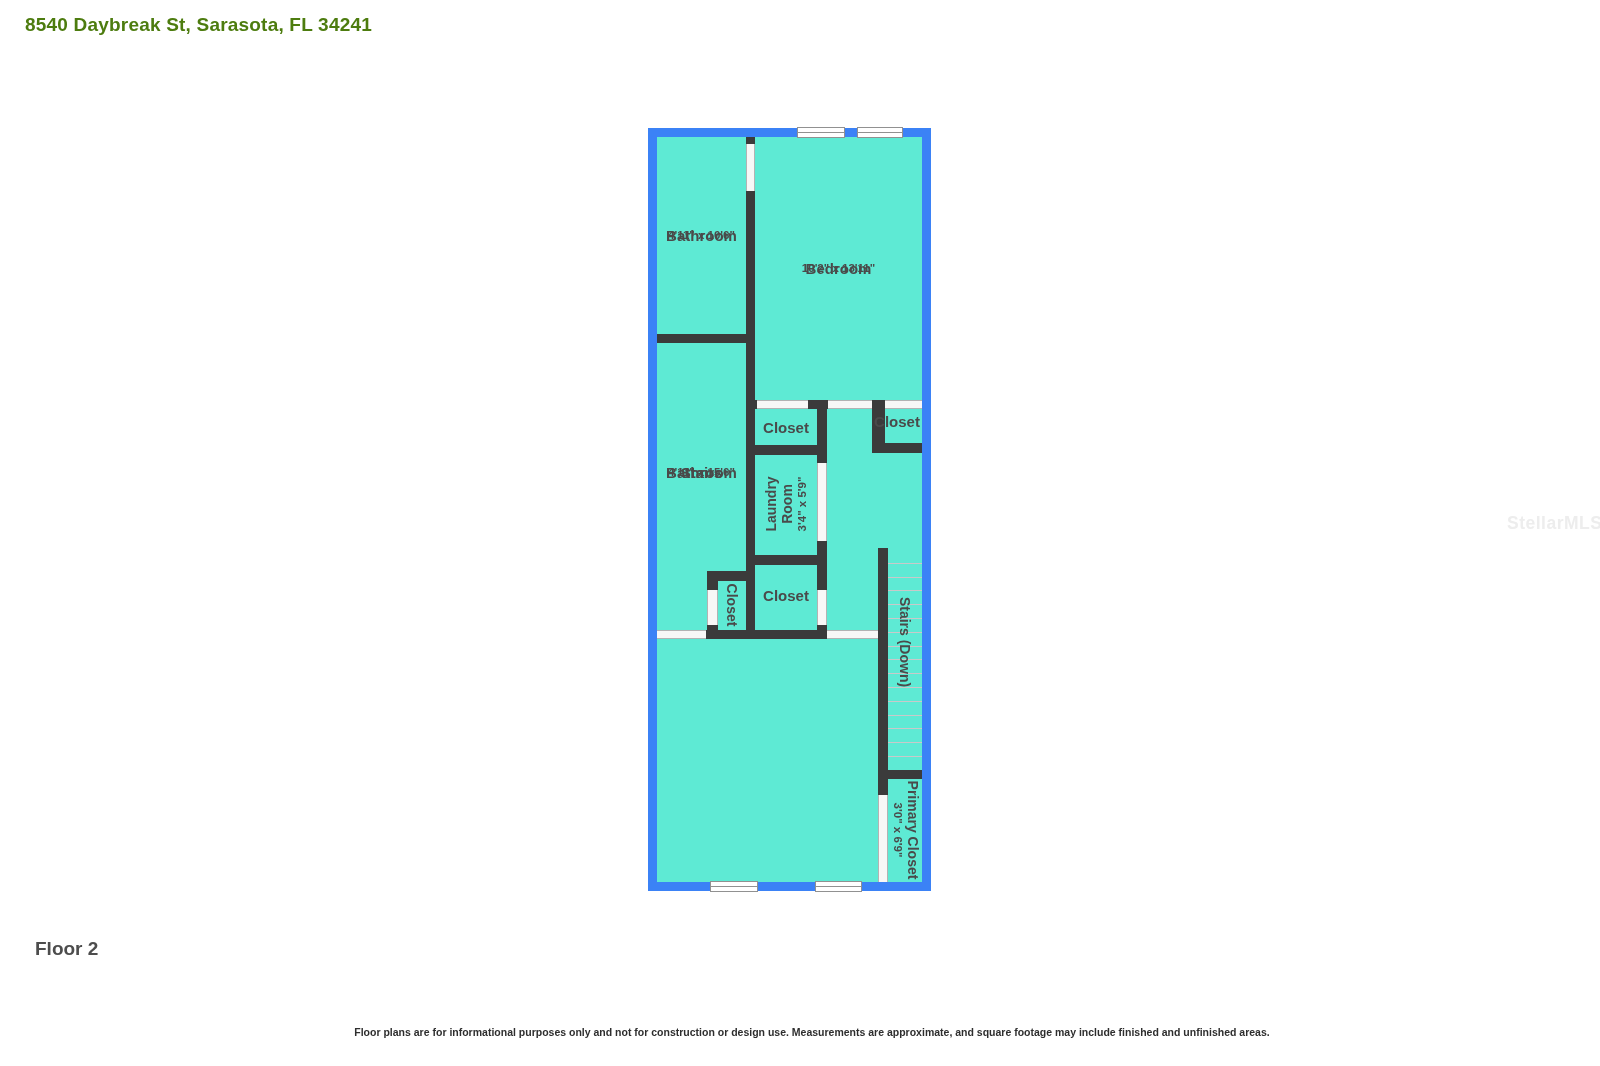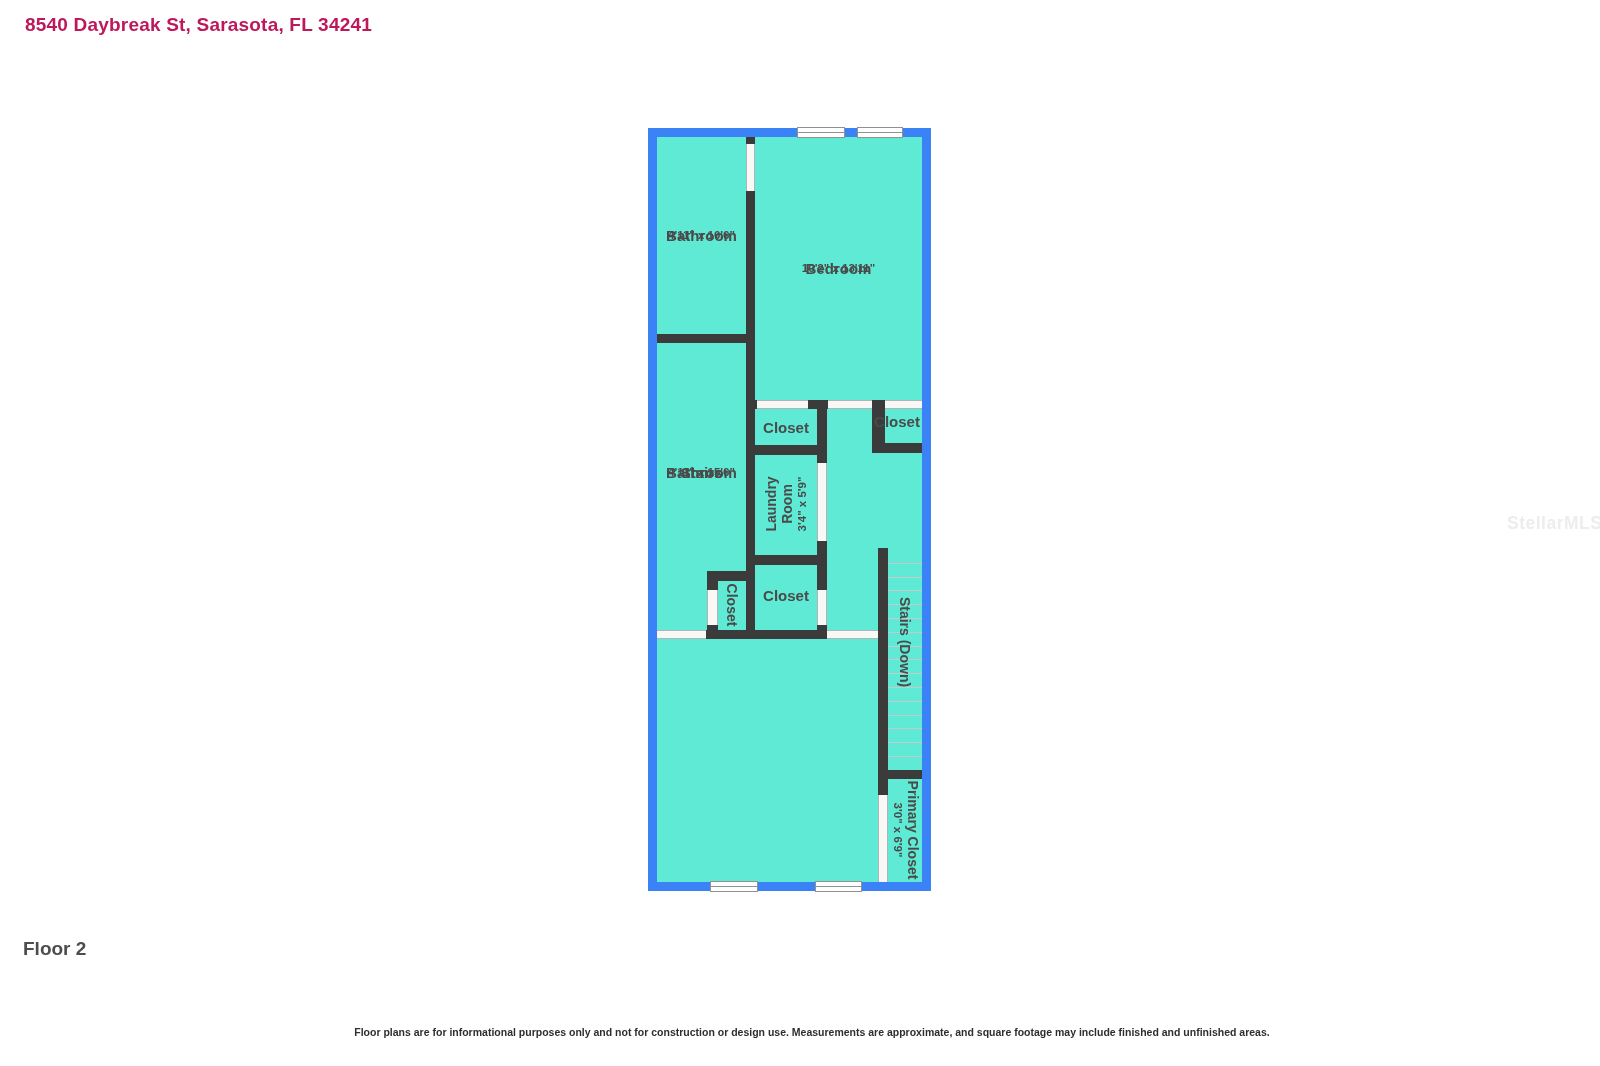--- a/index.html
+++ b/index.html
@@ -3,24 +3,24 @@
 <meta charset="utf-8">
 <style>
   html,body{margin:0;padding:0;}
   body{
     width:1600px;height:1066px;position:relative;overflow:hidden;
     background:#ffffff;
     font-family:"Liberation Sans","DejaVu Sans",sans-serif;
   }
   .title{
     position:absolute;left:25px;top:14px;
-    font-size:19px;font-weight:700;color:#be185d;letter-spacing:.2px;
+    font-size:19px;font-weight:700;color:#4d7c0f;letter-spacing:.2px;
   }
   .floor-label{
-    position:absolute;left:23px;top:938px;
+    position:absolute;left:35px;top:938px;
     font-size:19px;font-weight:700;color:#4d4d4d;
   }
   .disclaimer{
     position:absolute;left:12px;top:1026px;width:100%;
     text-align:center;font-size:10.5px;font-weight:700;color:#2e2e2e;
   }
   .watermark{
     position:absolute;left:1507px;top:513px;
     font-size:17.5px;font-weight:700;color:#ededed;letter-spacing:.5px;
   }

